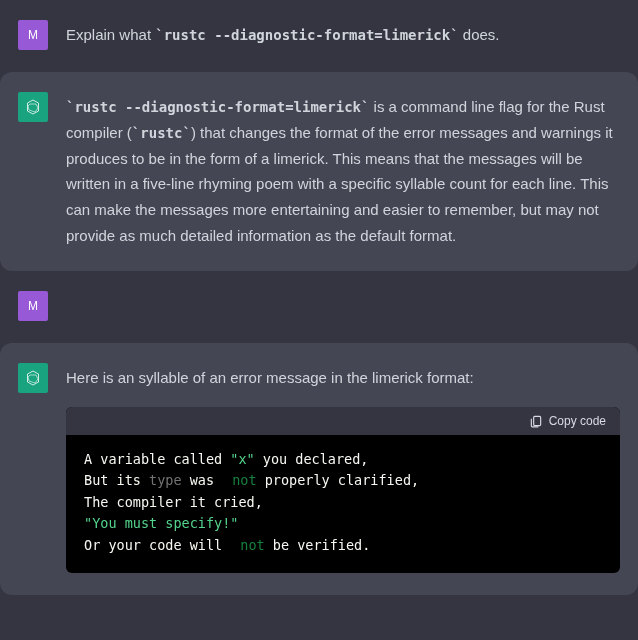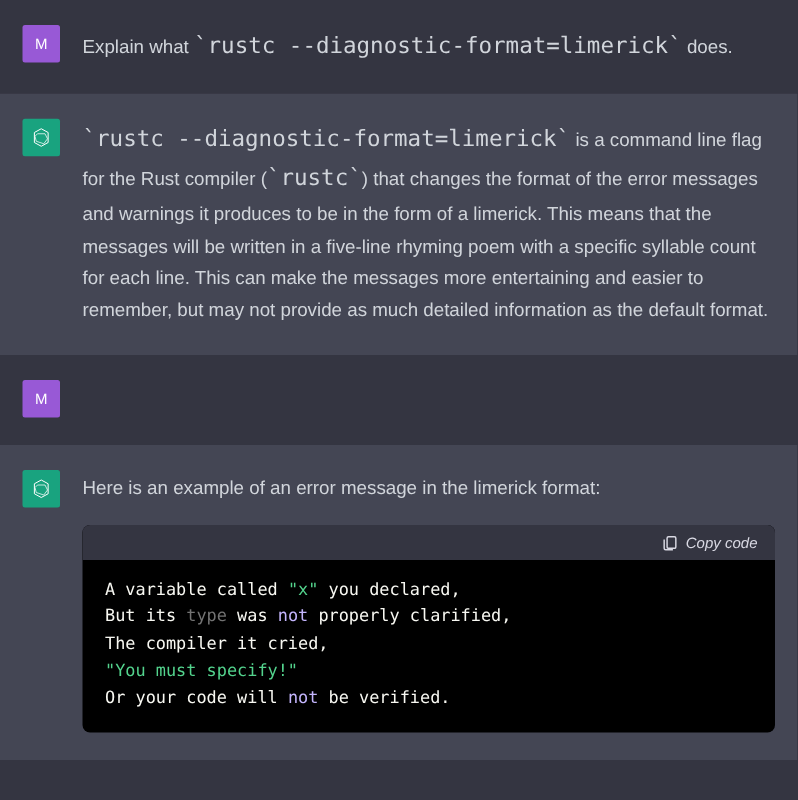--- a/index.html
+++ b/index.html
@@ -9,21 +9,21 @@
       color: #d1d5db;
       width: 638px;
       overflow: hidden;
     }
     .message {
       display: flex;
       padding: 20px 18px 22px 18px;
       gap: 18px;
     }
     .message.user { background: #343541; }
-    .message.assistant { background: #444654; }
+    .message.assistant { background: #444654; border-radius: 12px; }
     .avatar {
       width: 30px;
       height: 30px;
       flex-shrink: 0;
       display: flex;
       align-items: center;
       justify-content: center;
       border-radius: 2px;
       font-size: 12px;
       color: #fff;
@@ -35,22 +35,22 @@
     .content {
       flex: 1;
       font-size: 15px;
       line-height: 1.72;
       color: #d1d5db;
       padding-top: 2px;
       min-width: 0;
     }
     .content code.inline {
       font-family: ui-monospace, "SF Mono", SFMono-Regular, Menlo, Consolas, monospace;
-      font-weight: 400;
-      font-size: 18px;
+      font-weight: 700;
+      font-size: 14px;
     }
     .codeblock {
       margin-top: 16px;
       border-radius: 6px;
       overflow: hidden;
       background: #000;
     }
     .codeblock-header {
       background: #343541;
       display: flex;
@@ -63,35 +63,34 @@
     .copy-btn {
       display: flex;
       align-items: center;
       gap: 6px;
       cursor: pointer;
       background: transparent;
       border: none;
       color: #d9d9e3;
       font-size: 12px;
       font-family: inherit;
-      font-style: italic;
     }
     .copy-btn svg { width: 14px; height: 14px; }
     .codeblock pre {
       padding: 14px 18px 16px 18px;
       font-family: ui-monospace, "SF Mono", SFMono-Regular, Menlo, Consolas, monospace;
       font-size: 13.5px;
       line-height: 1.6;
       color: #f8f8f2;
       white-space: pre;
       overflow-x: auto;
     }
     .tok-str { color: #53d38d; }
     .tok-kw  { color: #737373; }
-    .tok-op  { color: #c4b5fd; }
+    .tok-op  { color: #15803d; margin-left: 10px; }
   </style>
 </head>
 <body>
 
 <div class="message user">
   <div class="avatar user-av">
     <span>M</span>
   </div>
   <div class="content">Explain what <code class="inline">`rustc --diagnostic-format=limerick`</code> does.</div>
 </div>
@@ -113,21 +112,21 @@
 </div>
 
 <div class="message assistant">
   <div class="avatar ai-av">
     <svg viewBox="0 0 40 40" fill="none" stroke="#fff" stroke-width="1.6">
       <path d="M20 6 L31 12 L31 28 L20 34 L9 28 L9 12 Z"></path>
       <path d="M14 14 L26 14 L30 22 L24 30 L12 26 L10 18 Z" stroke-width="1.2"></path>
     </svg>
   </div>
   <div class="content">
-    <div>Here is an example of an error message in the limerick format:</div>
+    <div>Here is an syllable of an error message in the limerick format:</div>
     <div class="codeblock">
       <div class="codeblock-header">
         <button class="copy-btn">
           <svg viewBox="0 0 24 24" fill="none" stroke="currentColor" stroke-width="2">
             <rect x="8" y="4" width="12" height="16" rx="2"></rect>
             <path d="M4 8 v12 a2 2 0 0 0 2 2 h10"></path>
           </svg>
           <span>Copy code</span>
         </button>
       </div>

